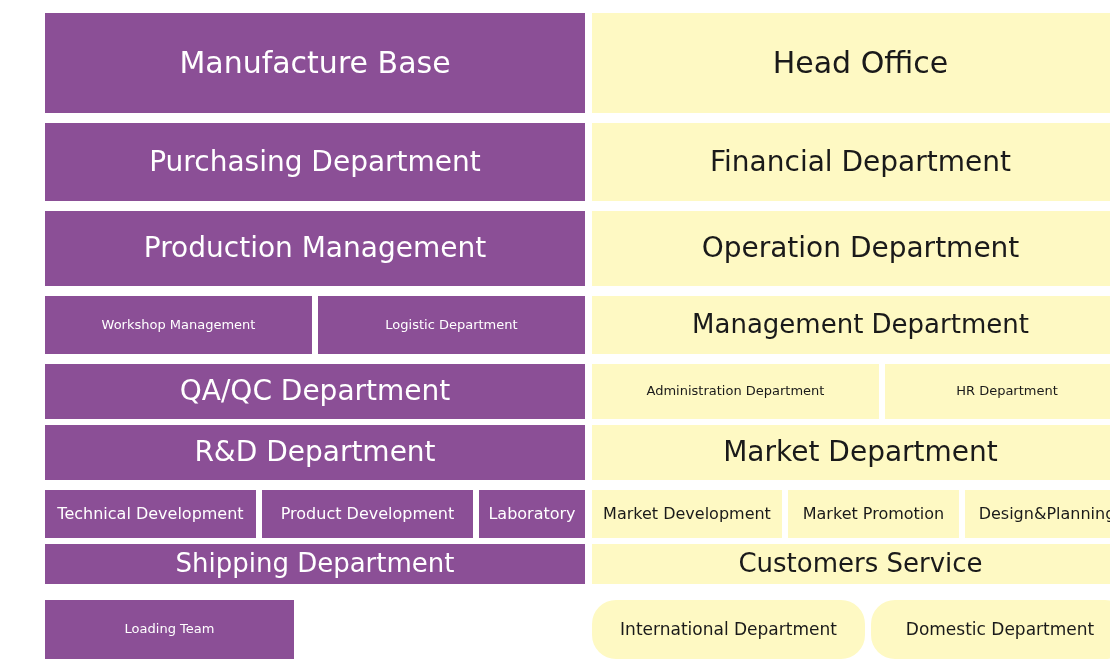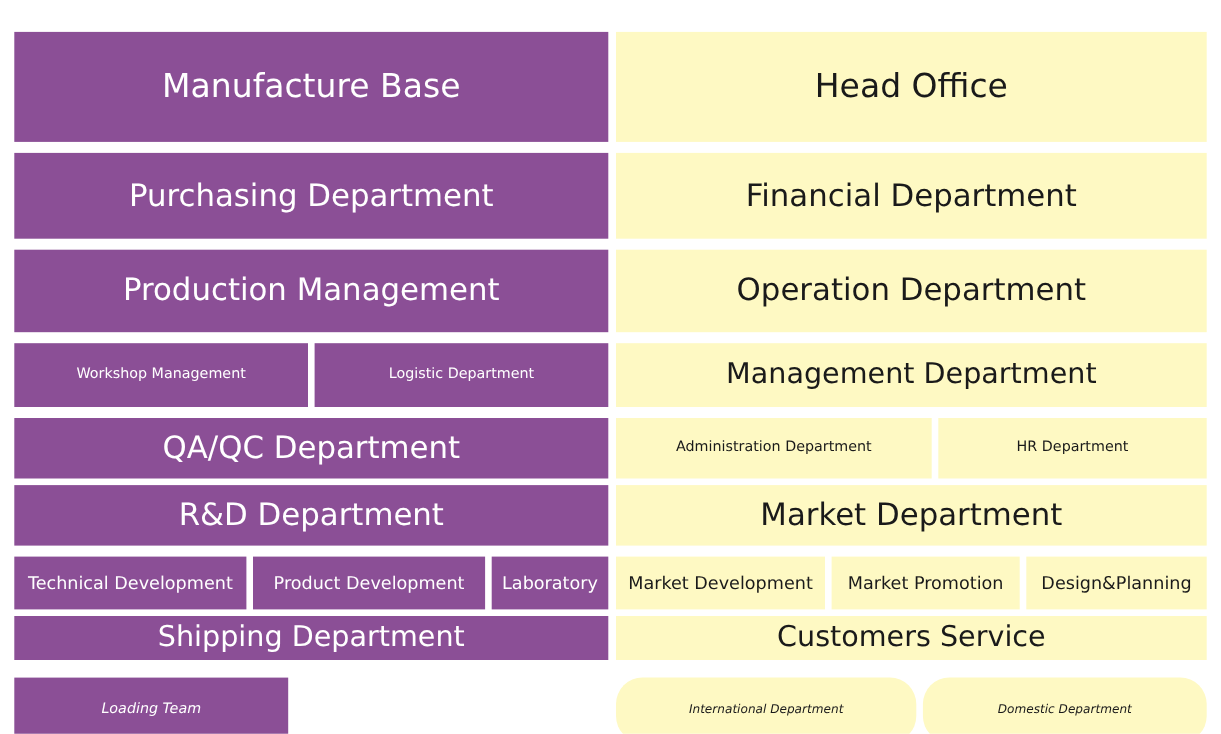--- a/index.html
+++ b/index.html
@@ -19,25 +19,26 @@
     height: 667px;
   }
   .row {
     position: absolute;
     left: 0;
     width: 1110px;
     display: block;
   }
   .col {
     position: absolute;
-    top: 16px;
+    top: 0;
     height: 100%;
     display: flex;
     flex-direction: row;
     gap: 6px;
+    margin-left: 32px;
   }
   .col-left  { left: 13px;  width: 540px; }
   .col-right { left: 560px; width: 537px; }
 
   .box {
     flex: 1 1 auto;
     display: flex;
     align-items: center;
     justify-content: center;
     text-align: center;
@@ -53,32 +54,32 @@
   .box.gray {
     background: #fef9c3;
     color: #1a1a1a;
   }
   
   .t-xl { font-size: 30px; font-weight: 400; }
   .t-lg { font-size: 28px; font-weight: 400; }
   .t-md { font-size: 26px; font-weight: 400; }
   .t-sm { font-size: 13px; font-weight: 400; }
   .t-xs { font-size: 16px; font-weight: 400; }
-  .t-xxs{ font-size: 11px; font-weight: 400; border-radius: 24px; }
+  .t-xxs{ font-size: 17px; font-weight: 400; border-radius: 24px; }
 
   
   .r1 { top: 13px;  height: 100px; }
   .r2 { top: 123px; height: 78px; }
   .r3 { top: 211px; height: 75px; }
   .r4 { top: 296px; height: 58px; }
   .r5 { top: 364px; height: 55px; padding-left: 16px; }
   .r6 { top: 425px; height: 55px; }
   .r7 { top: 490px; height: 48px; border-radius: 24px; }
   .r8 { top: 544px; height: 40px; }
-  .r9 { top: 600px; height: 59px; font-style: italic; }
+  .r9 { top: 600px; height: 59px; }
 </style>
 </head>
 <body>
 
 <div id="org-chart">
 
   <div class="row r1">
     <div class="col col-left">
       <div class="box purple t-xl">Manufacture Base</div>
     </div>

